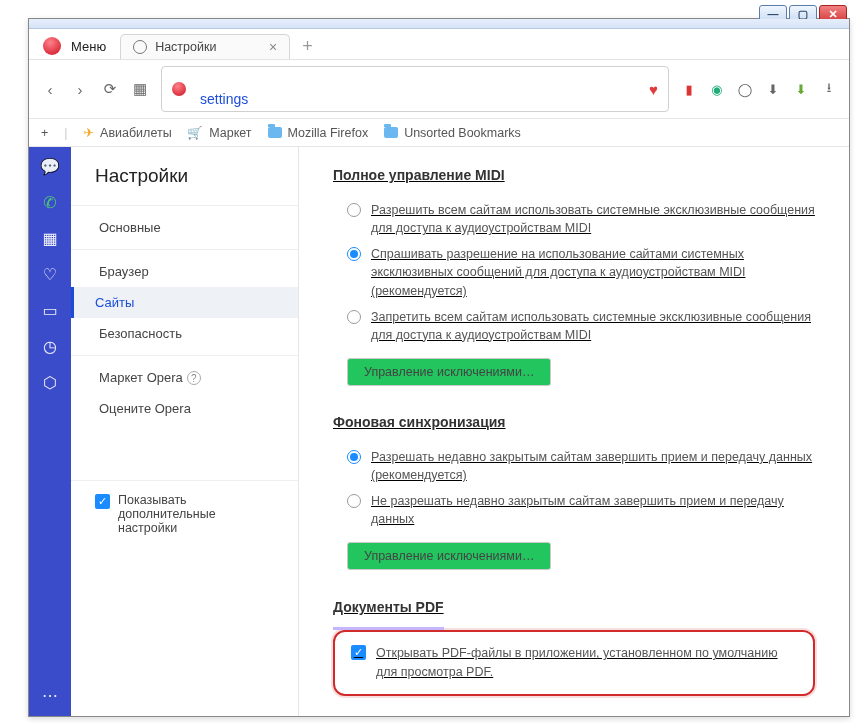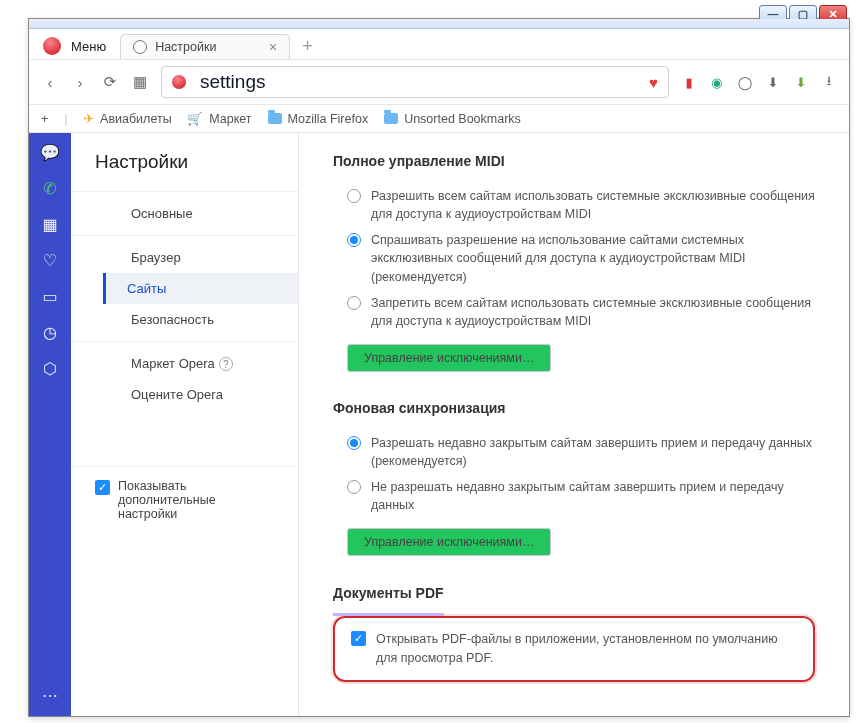--- a/index.html
+++ b/index.html
@@ -12,40 +12,40 @@
 .tabbar { display:flex; align-items:center; background:#fff; padding: 4px 6px 0; gap:6px; border-bottom: 1px solid #e3e3e3; text-align: center; }
 .opera-logo { width:18px;height:18px;border-radius:50%;background:radial-gradient(circle at 40% 30%,#ff828b,#cc0f1e);margin-right:4px; }
 .menu-btn { display:flex;align-items:center;gap:6px;font-size:13px;color:#222;padding:4px 8px;border-radius:4px; }
 .tab { display:flex;align-items:center;gap:8px;border:1px solid #d5d5d5;border-bottom:none;border-radius:5px 5px 0 0;padding:5px 12px;font-size:12.5px;color:#444;background:#fafafa;min-width:170px; }
 .tab .gear { width:14px;height:14px;border-radius:50%;border:1.5px solid #777;position:relative; }
 .tab .close-x { margin-left:auto;color:#888;font-size:14px;line-height:1; }
 .tab-add { color:#999;font-size:18px;padding:0 6px; }
 .navbar { display:flex;align-items:center;gap:12px;padding:6px 12px;border-bottom:1px solid #e6e6e6; }
 .nav-icn { width:18px;height:18px;display:flex;align-items:center;justify-content:center;color:#666;font-size:15px; }
 .urlbar { flex:1;display:flex;align-items:center;gap:10px;border:1px solid #d0d0d0;border-radius:4px;padding:4px 10px;background:#fff; }
-.urlbar input { border:none;outline:none;flex:1;font-size:19px;color:#0f172a; }
+.urlbar input { border:none;outline:none;flex:1;font-size:14px;color:#1d4ed8;margin-top:20px; }
 .heart { color:#e03a3a;font-size:15px; }
 .ext-icn { width:16px;height:16px;display:flex;align-items:center;justify-content:center;font-size:13px;color:#666; }
 .bookmarks { display:flex;align-items:center;gap:16px;padding:6px 12px;border-bottom:1px solid #e6e6e6;font-size:12.5px;color:#555; }
 .bk-item { display:flex;align-items:center;gap:6px; }
 .folder-icn { width:14px;height:11px;background:#6bb7f0;border-radius:2px;position:relative; }
 .folder-icn:before { content:'';position:absolute;top:-3px;left:0;width:7px;height:3px;background:#6bb7f0;border-radius:1px 1px 0 0; }
 .main { flex:1;display:flex;overflow:hidden; }
 .sidebar-icons { width:42px;background:#3b4cca;display:flex;flex-direction:column;align-items:center;padding-top:8px;gap:14px;color:#fff; }
 .sidebar-icons .sic { width:22px;height:22px;display:flex;align-items:center;justify-content:center;font-size:16px;opacity:.9; }
 .sidebar-icons .sic.bottom { margin-top:auto;margin-bottom:10px; }
 .settings-nav { width:228px;border-right:1px solid #e6e6e6;padding:18px 0;overflow-y:auto; }
 .settings-nav h1 { font-size:19px;font-weight:400;color:#222;padding:0 24px 18px; }
 .nav-group { border-top:1px solid #eee;padding:6px 0; }
-.nav-item { padding:8px 28px;font-size:13px;color:#444;cursor:pointer;margin-left:32px; }
+.nav-item { padding:8px 28px;font-size:13px;color:#444;cursor:pointer; }
 .nav-item.active { background:#eef1f6;color:#1a4dd6;font-weight:500;border-left:3px solid #1a4dd6;padding-left:21px; }
 .help-q { display:inline-block;width:14px;height:14px;border-radius:50%;border:1px solid #aaa;font-size:10px;text-align:center;line-height:13px;color:#888;margin-left:4px; }
 .advanced-cb { display:flex;align-items:flex-start;gap:8px;padding:12px 24px;font-size:12.5px;color:#444;border-top:1px solid #eee;margin-top:50px; }
 .cb { width:15px;height:15px;background:#1a8cff;border-radius:2px;display:flex;align-items:center;justify-content:center;color:#fff;font-size:11px;flex-shrink:0;margin-top:1px; }
-.content { flex:1;overflow-y:auto;padding:20px 34px; }
+.content { flex:1;overflow-y:auto;padding:20px 34px;text-decoration:underline; }
 .section { margin-bottom:28px; }
 .section h2 { font-size:14px;font-weight:600;color:#333;margin-bottom:14px; }
 .radio-row { display:flex;align-items:flex-start;gap:10px;padding:4px 0 4px 14px;font-size:12.5px;color:#555;line-height:1.45; }
 .radio { width:14px;height:14px;border:1.5px solid #999;border-radius:50%;flex-shrink:0;margin-top:2px;position:relative; }
 .radio.checked { border-color:#1a8cff; }
 .radio.checked:after { content:'';position:absolute;inset:2px;background:#1a8cff;border-radius:50%; }
 .exc-btn { margin:10px 0 0 14px;padding:6px 16px;font-size:12.5px;color:#444;background:#22c55e;border:1px solid #c8c8c8;border-radius:3px; }
 .pdf-section h2 { display:inline;border-bottom:3px solid #c4b5fd;padding-bottom:12px;margin-top:23px; }
 .pdf-box { margin-top:14px;border:2.5px solid #d12a2a;border-radius:12px;padding:12px 16px;display:flex;align-items:flex-start;gap:10px; box-shadow: 0 0 0 2px rgba(209,42,42,.15); }
 .pdf-box .txt { font-size:12.5px;color:#555;line-height:1.5; }

